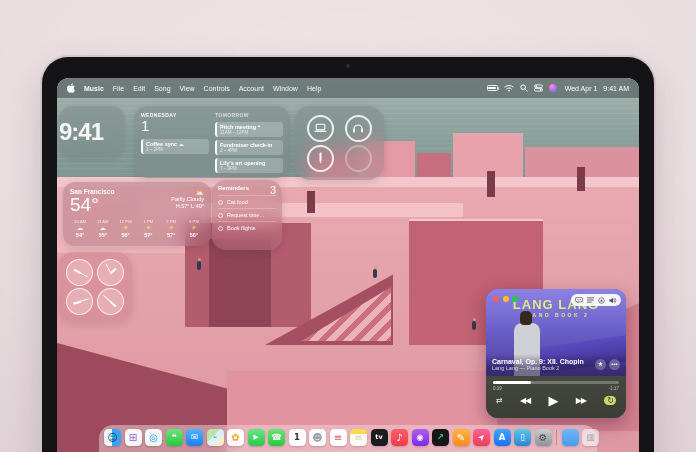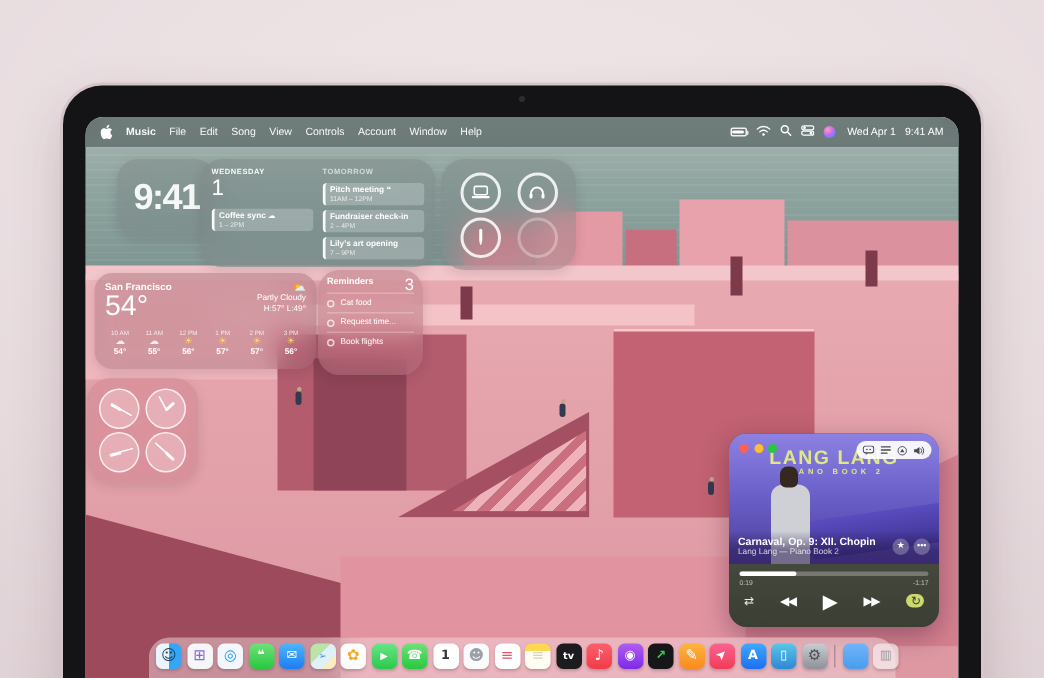--- a/index.html
+++ b/index.html
@@ -70,22 +70,22 @@
   .batt::after { content:""; position:absolute; right:-2.5px; top:1px; width:1.5px; height:2.5px;
       background:rgba(255,255,255,.8); border-radius:0 1px 1px 0; }
   .siri-ball { width:8px; height:8px; border-radius:50%;
       background:radial-gradient(circle at 35% 30%, #ff9ac0 0%, #c76bf0 45%, #4f8df7 80%, #35c3f3 100%); }
   .mb-date { margin-left:2px; }
 
   
   .widget { position:absolute; z-index:20; color:#fff;
       background:rgba(122,124,126,.38); backdrop-filter:blur(9px) saturate(130%);
       box-shadow:0 2px 8px rgba(40,20,30,.12); }
-  .w-clock { left:21px; top:28px; width:66px; height:52px; border-radius:14px;
-      display:flex; align-items:center; justify-content:center; }
+  .w-clock { left:2px; top:28px; width:66px; height:52px; border-radius:14px;
+      display:flex; align-items:center; }
   .w-clock .time { font-size:24px; font-weight:bold; letter-spacing:-1px; color:rgba(255,255,255,.93); }
 
   .w-cal { left:77px; top:28px; width:156px; height:72px; border-radius:14px;
       display:flex; gap:6px; padding:6px 7px; }
   .cal-col { flex:1; min-width:0; }
   .cal-head { font-size:5px; font-weight:bold; letter-spacing:.4px; color:rgba(255,255,255,.95); }
   .cal-head.dim { color:rgba(255,255,255,.65); }
   .cal-date { font-size:15px; font-weight:400; line-height:16px; margin-bottom:5px; }
   .evt { background:rgba(255,255,255,.22); border-left:2px solid rgba(255,255,255,.95);
       border-radius:3px; padding:2px 3px; margin-bottom:3px; }

